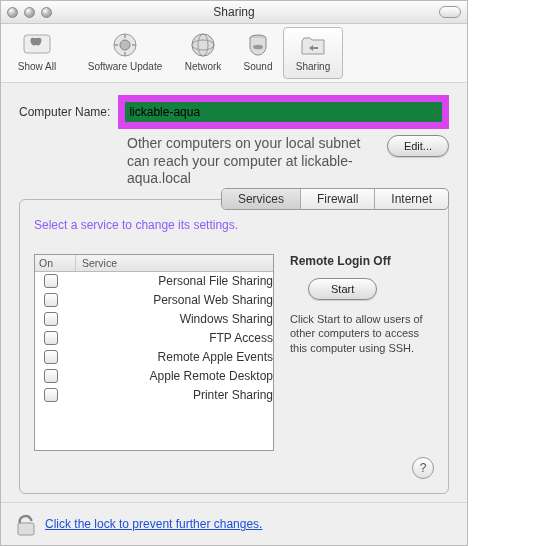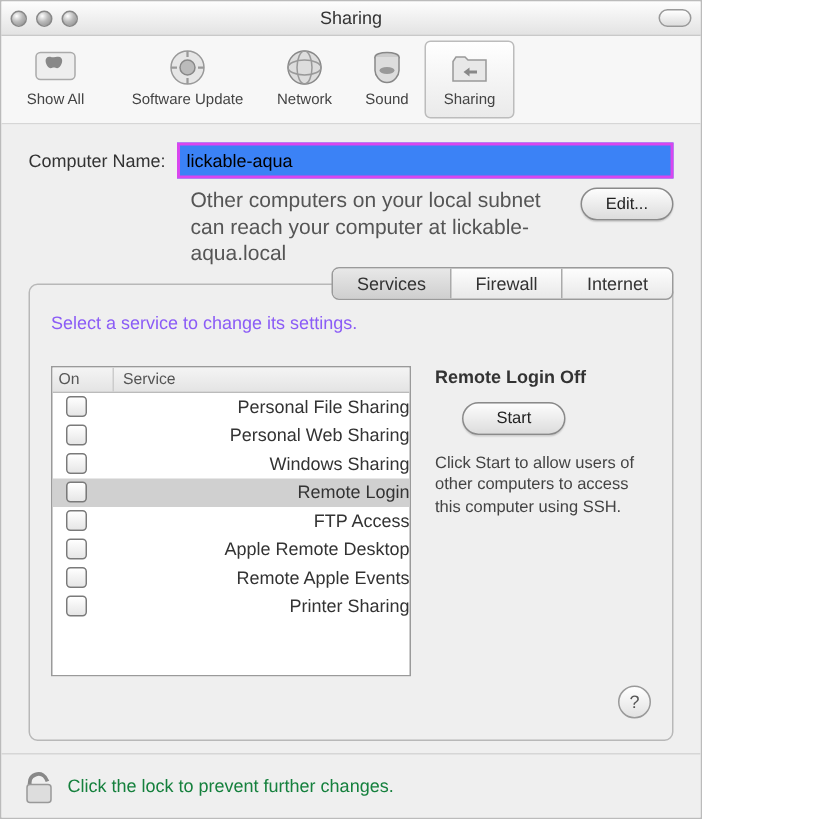--- a/index.html
+++ b/index.html
@@ -111,22 +111,22 @@
     align-items: center;
     gap: 8px;
   }
   .row-name label {
     font-size: 12px;
     text-align: center;
   }
   .row-name input {
     flex: 1;
     height: 20px;
-    border: 2px solid #d946ef;
-    background: #3b82f6;
+    border: 7px solid #d946ef;
+    background: #15803d;
     font-size: 12px;
     padding: 0 4px;
   }
 
   .subnet-row {
     display: flex;
     align-items: flex-start;
     margin: 6px 0 0 108px;
     gap: 12px;
   }
@@ -277,21 +277,22 @@
     gap: 8px;
     background:#efefef;
     border-top:1px solid #d6d6d6;
   }
   .lock-icon {
     width: 22px;height:26px;
     display:flex;align-items:center;justify-content:center;
   }
   .lock-text {
     font-size: 12px;
-    color:#15803d;
+    color:#1d4ed8;
+    text-decoration:underline;
   }
 
   svg { display:block; }
 </style>
 </head>
 <body>
 
 <div class="window">
 
   <div class="titlebar">
@@ -402,43 +403,37 @@
                   <div class="box"></div>
                 </div>
               <div class="svc-name">Personal Web Sharing</div>
             </div>
             <div class="svc-item">
               <div class="cb">
                   <div class="box"></div>
                 </div>
               <div class="svc-name">Windows Sharing</div>
             </div>
-            <div class="svc-item selected">
-              <div class="cb">
-                  <div class="box"></div>
-                </div>
-              <div class="svc-name">Remote Login</div>
-            </div>
             <div class="svc-item">
               <div class="cb">
                   <div class="box"></div>
                 </div>
               <div class="svc-name">FTP Access</div>
             </div>
             <div class="svc-item">
               <div class="cb">
                   <div class="box"></div>
                 </div>
+              <div class="svc-name">Remote Apple Events</div>
+            </div>
+            <div class="svc-item">
+              <div class="cb">
+                  <div class="box"></div>
+                </div>
               <div class="svc-name">Apple Remote Desktop</div>
-            </div>
-            <div class="svc-item">
-              <div class="cb">
-                  <div class="box"></div>
-                </div>
-              <div class="svc-name">Remote Apple Events</div>
             </div>
             <div class="svc-item">
               <div class="cb">
                   <div class="box"></div>
                 </div>
               <div class="svc-name">Printer Sharing</div>
             </div>
           </div>
         </div>
 

